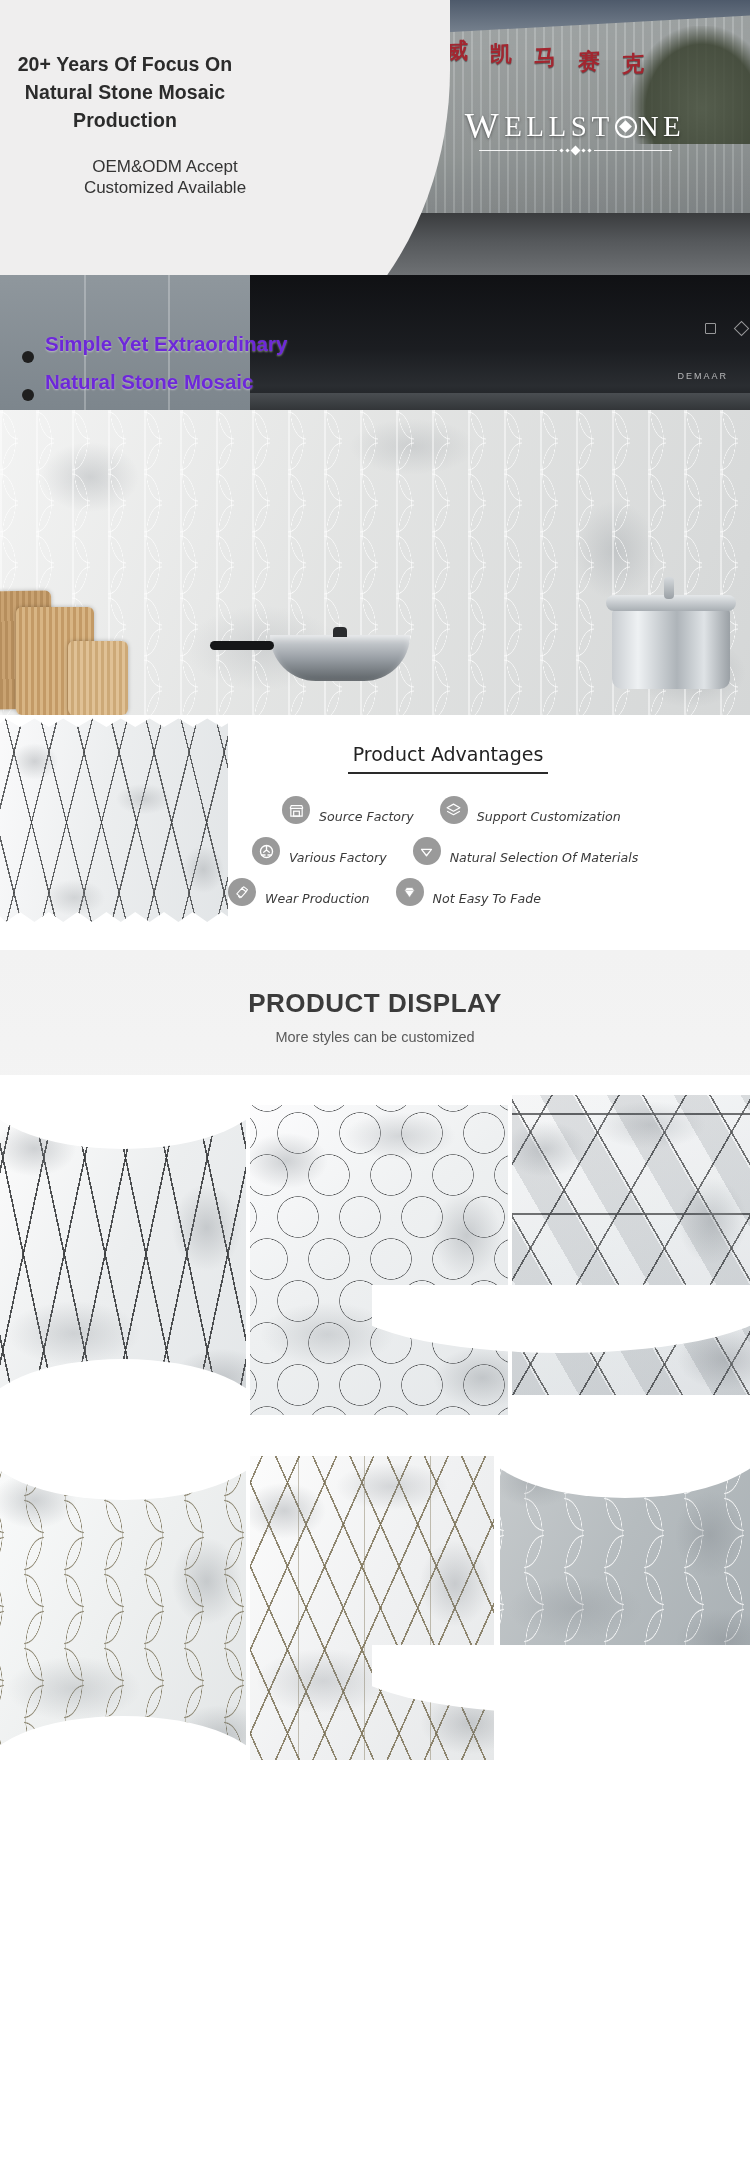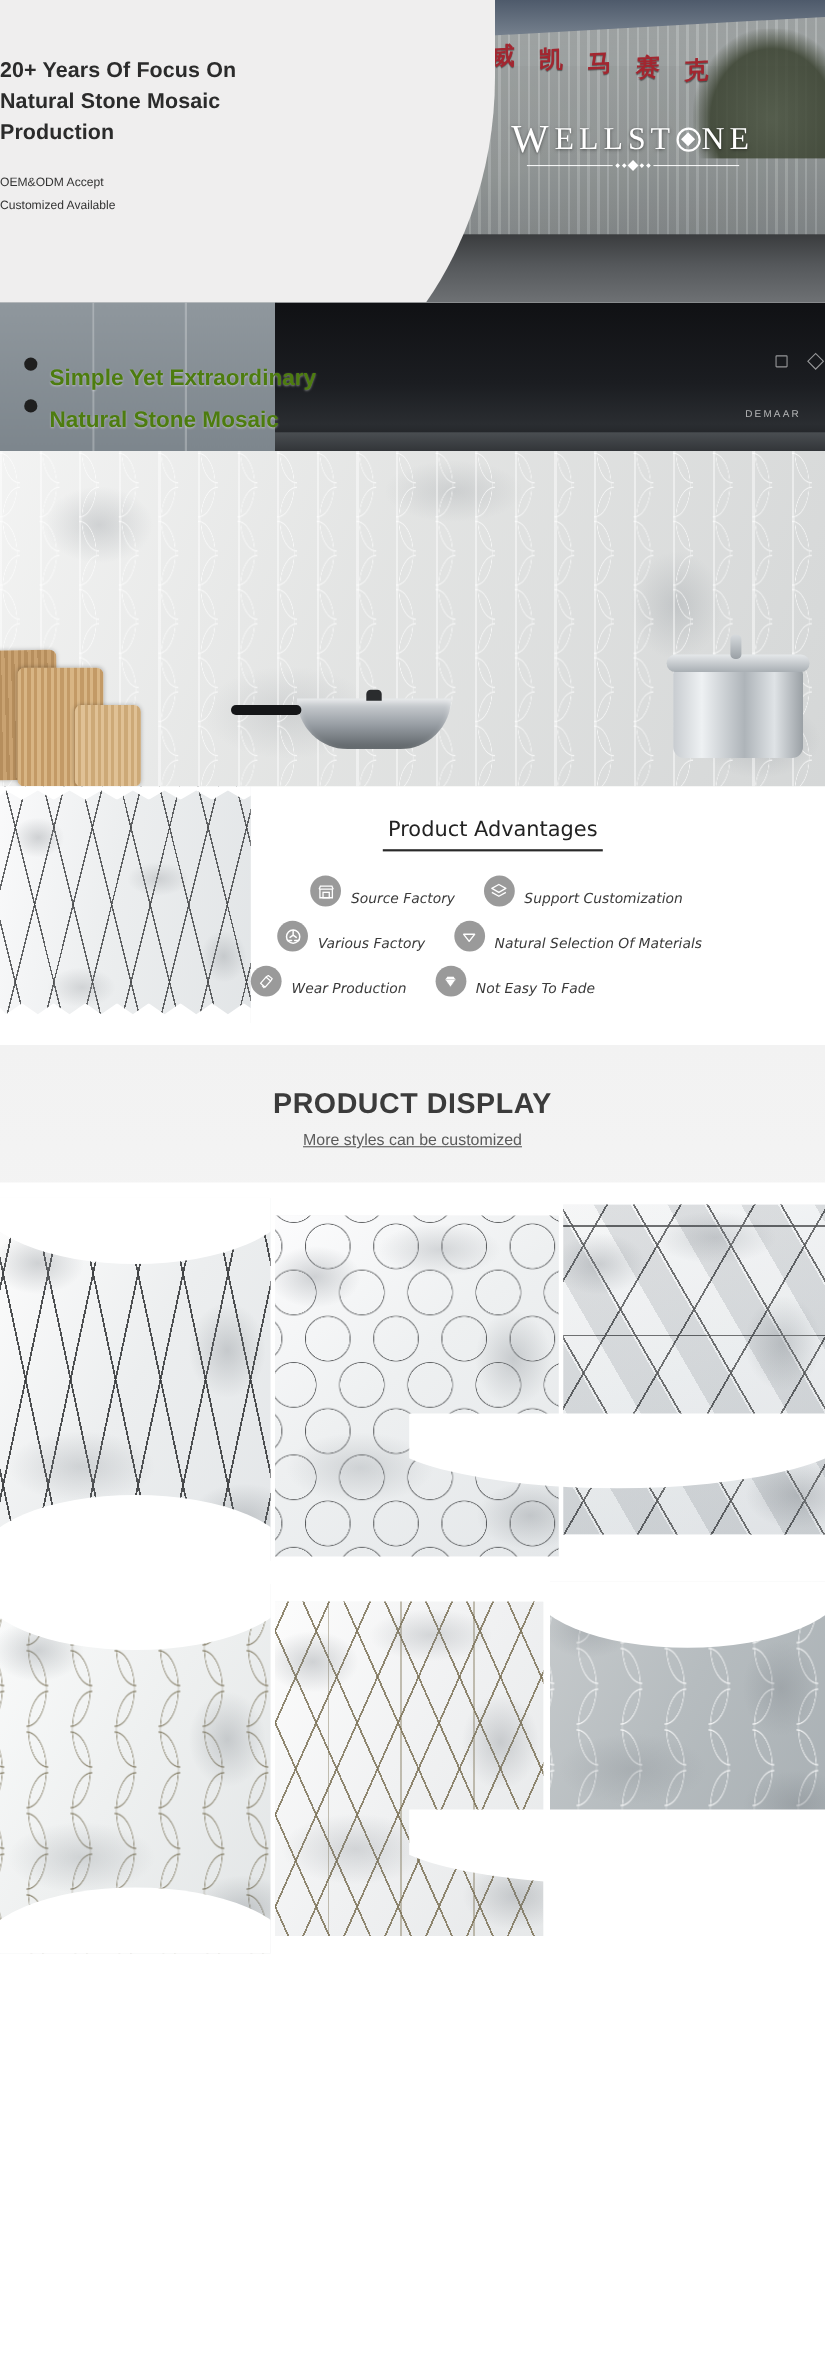--- a/index.html
+++ b/index.html
@@ -83,33 +83,34 @@
     position: absolute;
     left: -130px; top: -120px;
     width: 580px; height: 520px;
     background: #efeeee;
     border-radius: 0 0 290px 0 / 0 0 330px 0;
   }
   .hero-panel-inner {
     position: absolute;
     left: 130px; top: 120px;
     width: 330px;
+    text-align: center;
   }
   .hero-title {
     margin-top: 50px;
     font-size: 19.5px;
     line-height: 28px;
     font-weight: bold;
     color: #2b2b2b;
     letter-spacing: .1px;
     width: 250px;
   }
   .hero-sub {
     margin-top: 22px;
-    font-size: 11px;
+    font-size: 17px;
     line-height: 21px;
     color: #343434;
   }
 
   
   .logo-block {
     position: absolute;
     left: 425px; top: 110px;
     width: 300px;
     text-align: center;
@@ -274,22 +275,22 @@
   }
   .k-pot::after {
     content:""; position:absolute; left:52px; top:-30px; width:10px; height:22px;
     background: linear-gradient(180deg,#d6dadd,#9aa0a5); border-radius:4px;
   }
 
   .kitchen-headline {
     position: absolute; left: 22px; top: 50px; z-index: 5;
   }
   .kh-line {
-    display: flex; align-items: flex-start; gap: 11px;
-    font-size: 20.5px; font-weight: bold; color: #4d7c0f;
+    display: flex; align-items: flex-end; gap: 11px;
+    font-size: 20.5px; font-weight: bold; color: #6d28d9;
     line-height: 38px;
     text-shadow: 0 1px 2px rgba(255,255,255,.45);
   }
   .kh-dot { width: 12px; height: 12px; background: #1f1f1f; border-radius: 50%; flex: none; }
 
   
   .redstrip {
     position: absolute; left: 205px; bottom: 0;
     width: 545px; height: 34px;
     background: #cc0000;
@@ -385,21 +386,21 @@
     padding-top: 38px;
   }
   .disp-title {
     text-align: center;
     font-size: 26px; font-weight: bold; letter-spacing: .5px;
     color: #3b3b3b;
   }
   .disp-sub {
     text-align: center;
     margin-top: 10px;
-    font-size: 14.5px; color: #5a5a5a; text-decoration: underline;
+    font-size: 14.5px; color: #5a5a5a;
   }
 
   .tilerow {
     position: relative;
     width: 750px; height: 355px;
     background: #ffffff;
     overflow: hidden;
   }
   .tilerow.first { margin-top: 30px; }
   .tile {

